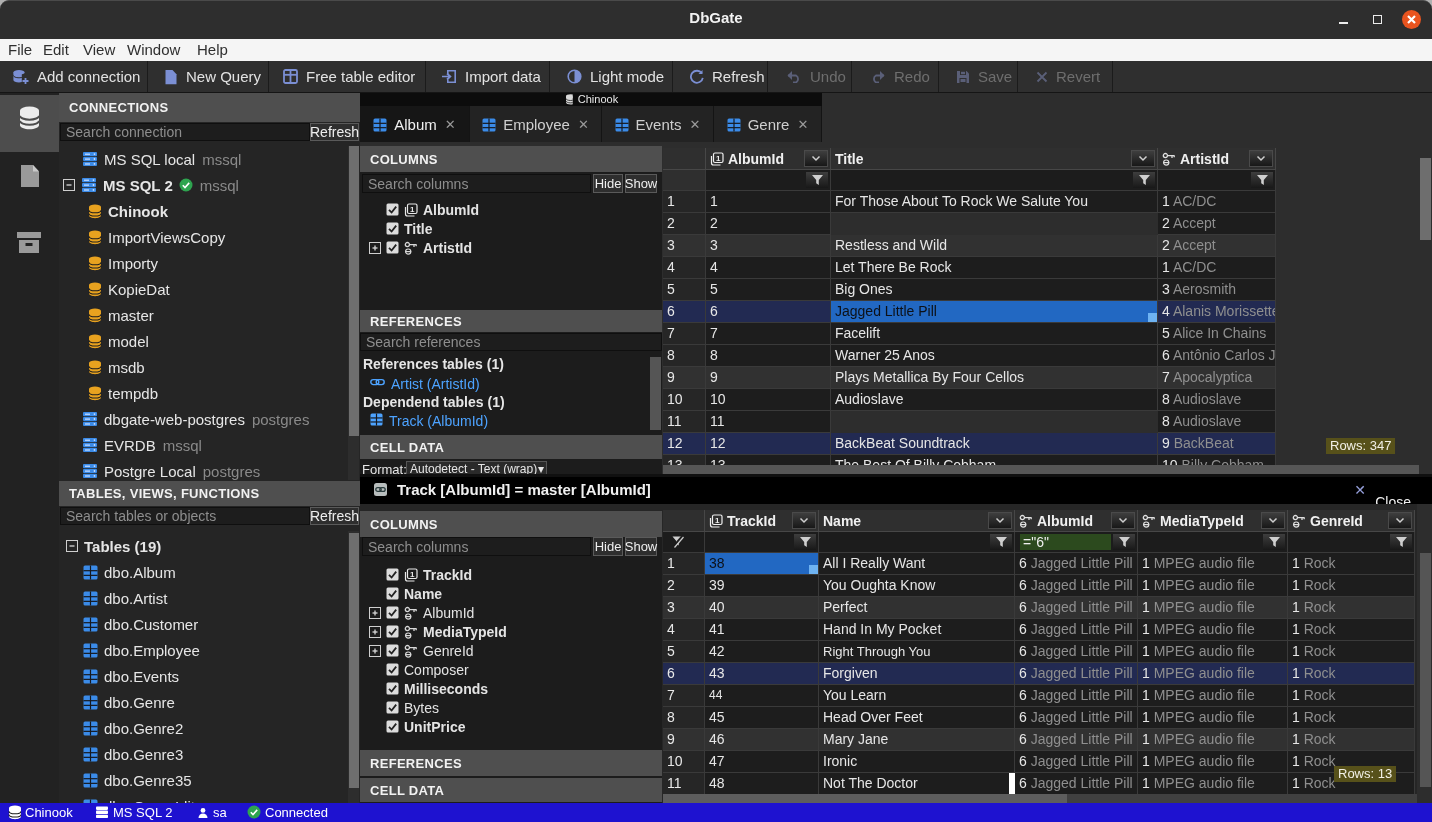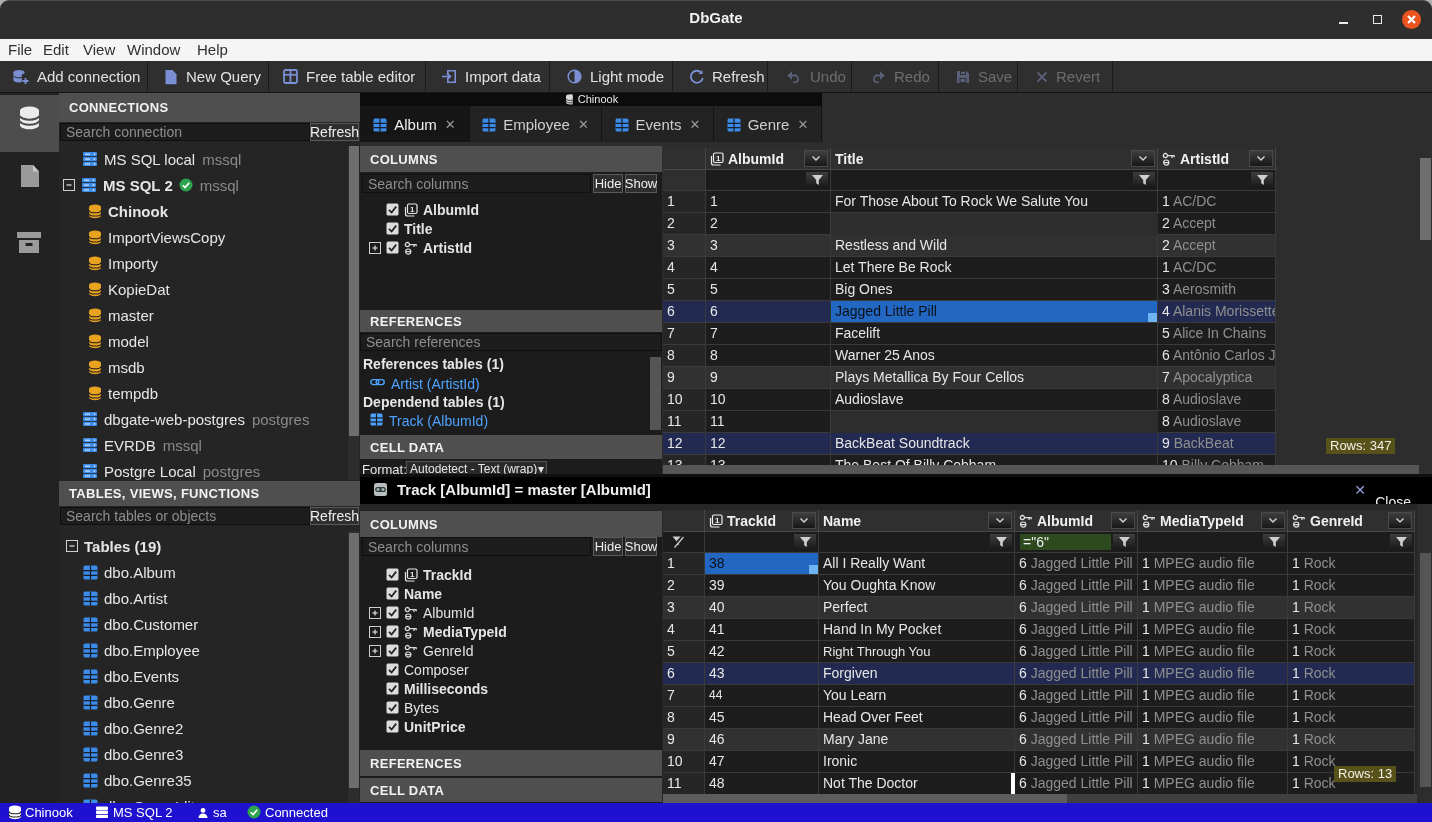--- a/index.html
+++ b/index.html
@@ -984,21 +984,21 @@
       <div class="abs" style="left:476px;top:225px;width:150px;height:22px;background:#313131;border-right:1px solid #3a3a3a;border-bottom:1px solid #3a3a3a;padding-left:4px;font-size:14px;line-height:21px;white-space:nowrap;overflow:hidden;position:absolute">1 <span class="fkl">MPEG audio file</span></div>
       <div class="abs" style="left:626px;top:225px;width:127px;height:22px;background:#313131;border-right:1px solid #3a3a3a;border-bottom:1px solid #3a3a3a;padding-left:4px;font-size:14px;line-height:21px;white-space:nowrap;overflow:hidden;position:absolute">1 <span class="fkl">Rock</span></div>
       <div class="abs" style="left:1px;top:247px;width:42px;height:22px;background:#262626;border-right:1px solid #3a3a3a;border-bottom:1px solid #3a3a3a;padding-left:4px;font-size:14px;line-height:21px;color:#e8e8e8">10</div>
       <div class="abs" style="left:43px;top:247px;width:114px;height:22px;background:#1d1d1d;border-right:1px solid #3a3a3a;border-bottom:1px solid #3a3a3a;padding-left:4px;font-size:14px;line-height:21px;white-space:nowrap;overflow:hidden;position:absolute">47</div>
       <div class="abs" style="left:157px;top:247px;width:196px;height:22px;background:#1d1d1d;border-right:1px solid #3a3a3a;border-bottom:1px solid #3a3a3a;padding-left:4px;font-size:14px;line-height:21px;white-space:nowrap;overflow:hidden;position:absolute">Ironic</div>
       <div class="abs" style="left:353px;top:247px;width:123px;height:22px;background:#1d1d1d;border-right:1px solid #3a3a3a;border-bottom:1px solid #3a3a3a;padding-left:4px;font-size:14px;line-height:21px;white-space:nowrap;overflow:hidden;position:absolute">6 <span class="fkl">Jagged Little Pill</span></div>
       <div class="abs" style="left:476px;top:247px;width:150px;height:22px;background:#1d1d1d;border-right:1px solid #3a3a3a;border-bottom:1px solid #3a3a3a;padding-left:4px;font-size:14px;line-height:21px;white-space:nowrap;overflow:hidden;position:absolute">1 <span class="fkl">MPEG audio file</span></div>
       <div class="abs" style="left:626px;top:247px;width:127px;height:22px;background:#1d1d1d;border-right:1px solid #3a3a3a;border-bottom:1px solid #3a3a3a;padding-left:4px;font-size:14px;line-height:21px;white-space:nowrap;overflow:hidden;position:absolute">1 <span class="fkl">Rock</span></div>
       <div class="abs" style="left:1px;top:269px;width:42px;height:22px;background:#262626;border-right:1px solid #3a3a3a;border-bottom:1px solid #3a3a3a;padding-left:4px;font-size:14px;line-height:21px;color:#e8e8e8">11</div>
       <div class="abs" style="left:43px;top:269px;width:114px;height:22px;background:#1d1d1d;border-right:1px solid #3a3a3a;border-bottom:1px solid #3a3a3a;padding-left:4px;font-size:14px;line-height:21px;white-space:nowrap;overflow:hidden;position:absolute">48</div>
-      <div class="abs" style="left:157px;top:269px;width:196px;height:22px;background:#1d1d1d;border-right:4px solid #ffffff;border-bottom:1px solid #3a3a3a;padding-left:4px;font-size:14px;line-height:21px;white-space:nowrap;overflow:hidden;position:absolute">Not The Doctor</div>
+      <div class="abs" style="left:157px;top:269px;width:196px;height:22px;background:#1d1d1d;border-right:6px solid #ffffff;border-bottom:1px solid #3a3a3a;padding-left:4px;font-size:14px;line-height:21px;white-space:nowrap;overflow:hidden;position:absolute">Not The Doctor</div>
       <div class="abs" style="left:353px;top:269px;width:123px;height:22px;background:#1d1d1d;border-right:1px solid #3a3a3a;border-bottom:1px solid #3a3a3a;padding-left:4px;font-size:14px;line-height:21px;white-space:nowrap;overflow:hidden;position:absolute">6 <span class="fkl">Jagged Little Pill</span></div>
       <div class="abs" style="left:476px;top:269px;width:150px;height:22px;background:#1d1d1d;border-right:1px solid #3a3a3a;border-bottom:1px solid #3a3a3a;padding-left:4px;font-size:14px;line-height:21px;white-space:nowrap;overflow:hidden;position:absolute">1 <span class="fkl">MPEG audio file</span></div>
       <div class="abs" style="left:626px;top:269px;width:127px;height:22px;background:#1d1d1d;border-right:1px solid #3a3a3a;border-bottom:1px solid #3a3a3a;padding-left:4px;font-size:14px;line-height:21px;white-space:nowrap;overflow:hidden;position:absolute">1 <span class="fkl">Rock</span></div>
 <div class="abs" style="left:755px;top:0;width:15px;height:299px;background:#2d2d2d"></div>
 <div class="abs" style="left:758px;top:49px;width:11px;height:234px;background:#555555"></div>
 <div class="abs" style="left:1px;top:290px;width:754px;height:9px;background:#404040"></div>
 <div class="abs" style="left:1px;top:290px;width:404px;height:9px;background:#5d5d5d"></div>
 <div class="abs" style="left:672px;top:262px;height:16px;background:#57511a;color:#f2f0e6;font-size:13px;padding:0 4px;line-height:16px">Rows: 13</div>
 </div>
 </div>

